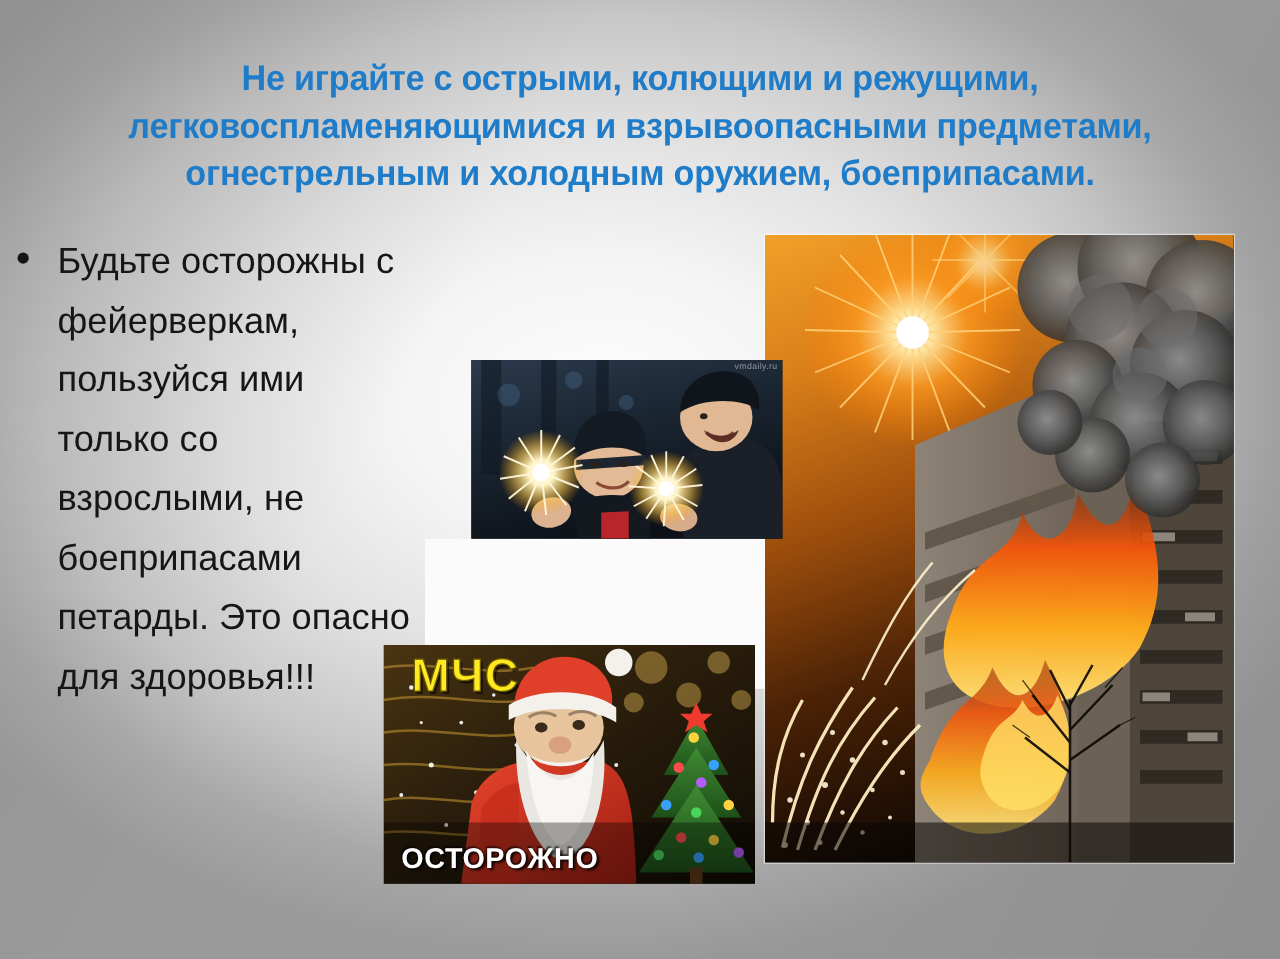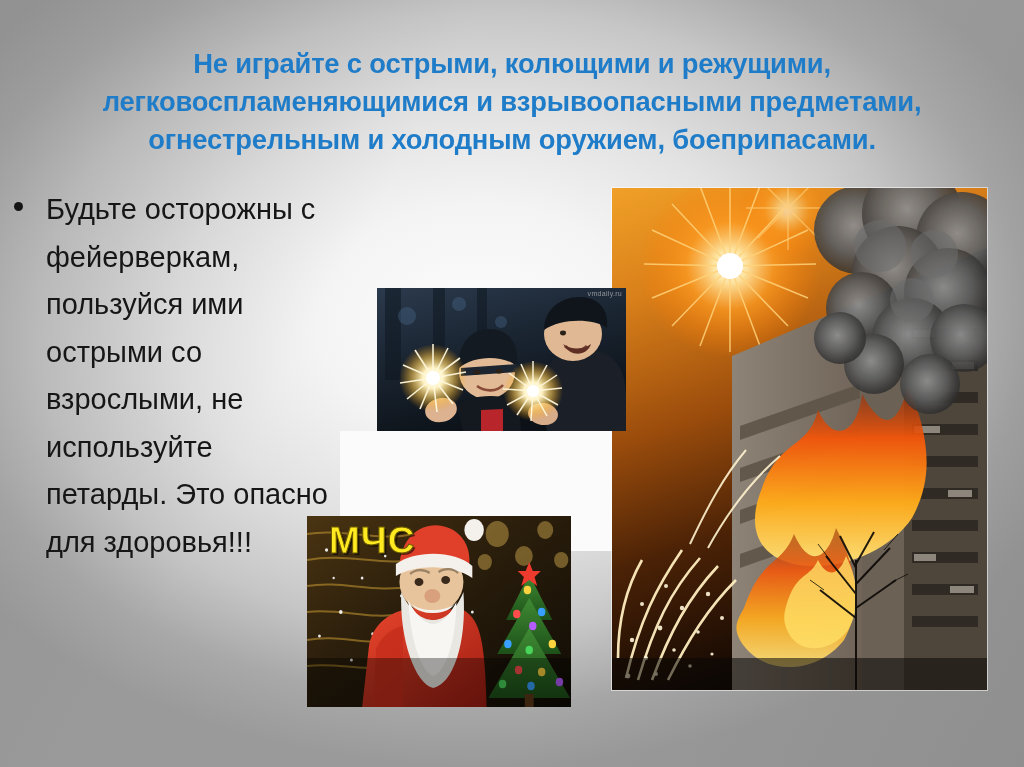--- a/index.html
+++ b/index.html
@@ -48,21 +48,21 @@
   .white-panel{
     position:absolute;left:340px;top:431px;width:470px;height:120px;
     background:#fbfbfb;z-index:2;
   }
 
   
   .photo{position:absolute;overflow:hidden;background:#111;}
   .photo svg{display:block;width:100%;height:100%;}
 
   #photo-sparklers{left:377px;top:288px;width:249px;height:143px;z-index:4;}
-  #photo-mchs{left:307px;top:516px;width:264px;height:191px;z-index:5;}
+  #photo-mchs{left:307px;top:516px;width:297px;height:191px;z-index:5;}
   #photo-fire{left:612px;top:188px;width:375px;height:502px;z-index:3;
      box-shadow:0 0 0 1px rgba(255,255,255,.55);}
 
   .wm{
     position:absolute;right:4px;top:2px;font-size:7px;color:rgba(225,225,225,.55);
     font-family:"Liberation Sans","DejaVu Sans",sans-serif;letter-spacing:.3px;
     z-index:3;pointer-events:none;
   }
 
   
@@ -89,21 +89,21 @@
 <div id="slide">
 
   <div class="title">
     <span class="ln">Не играйте с острыми, колющими и режущими,</span>
     <span class="ln">легковоспламеняющимися и взрывоопасными предметами,</span>
     <span class="ln">огнестрельным и холодным оружием, боеприпасами.</span>
   </div>
 
   <div class="bullet-block">
     <span class="bullet-dot"></span>
-    <p class="bullet-text">Будьте осторожны с фейерверкам, пользуйся ими острыми со взрослыми, не используйте петарды. Это опасно для здоровья!!!</p>
+    <p class="bullet-text">Будьте осторожны с фейерверкам, пользуйся ими только со взрослыми, не боеприпасами петарды. Это опасно для здоровья!!!</p>
   </div>
 
   <div class="white-panel"></div>
 
   <div class="photo" id="photo-fire">
     <svg viewBox="0 0 375 502" preserveAspectRatio="none">
       <defs>
         <linearGradient id="skyF" x1="0" y1="0" x2="0.25" y2="1">
           <stop offset="0%" stop-color="#f0a028"></stop>
           <stop offset="22%" stop-color="#d9801a"></stop>
@@ -458,16 +458,17 @@
             <circle cx="66" cy="108" r="4.2" fill="#b45cff"></circle>
           <circle cx="2" cy="110" r="4.2" fill="#49d45c"></circle>
             <circle cx="34" cy="112" r="4.2" fill="#3aa0ff"></circle>
         </g>
       </g>
 
       <rect x="0" y="142" width="297" height="49" fill="#000000" opacity=".35"></rect>
     </svg>
     <div class="mchs-top">МЧС</div>
     <div class="mchs-cap">
+      <span>ОСТОРОЖНО</span>
     </div>
   </div>
 
 </div>
 
 </body></html>

